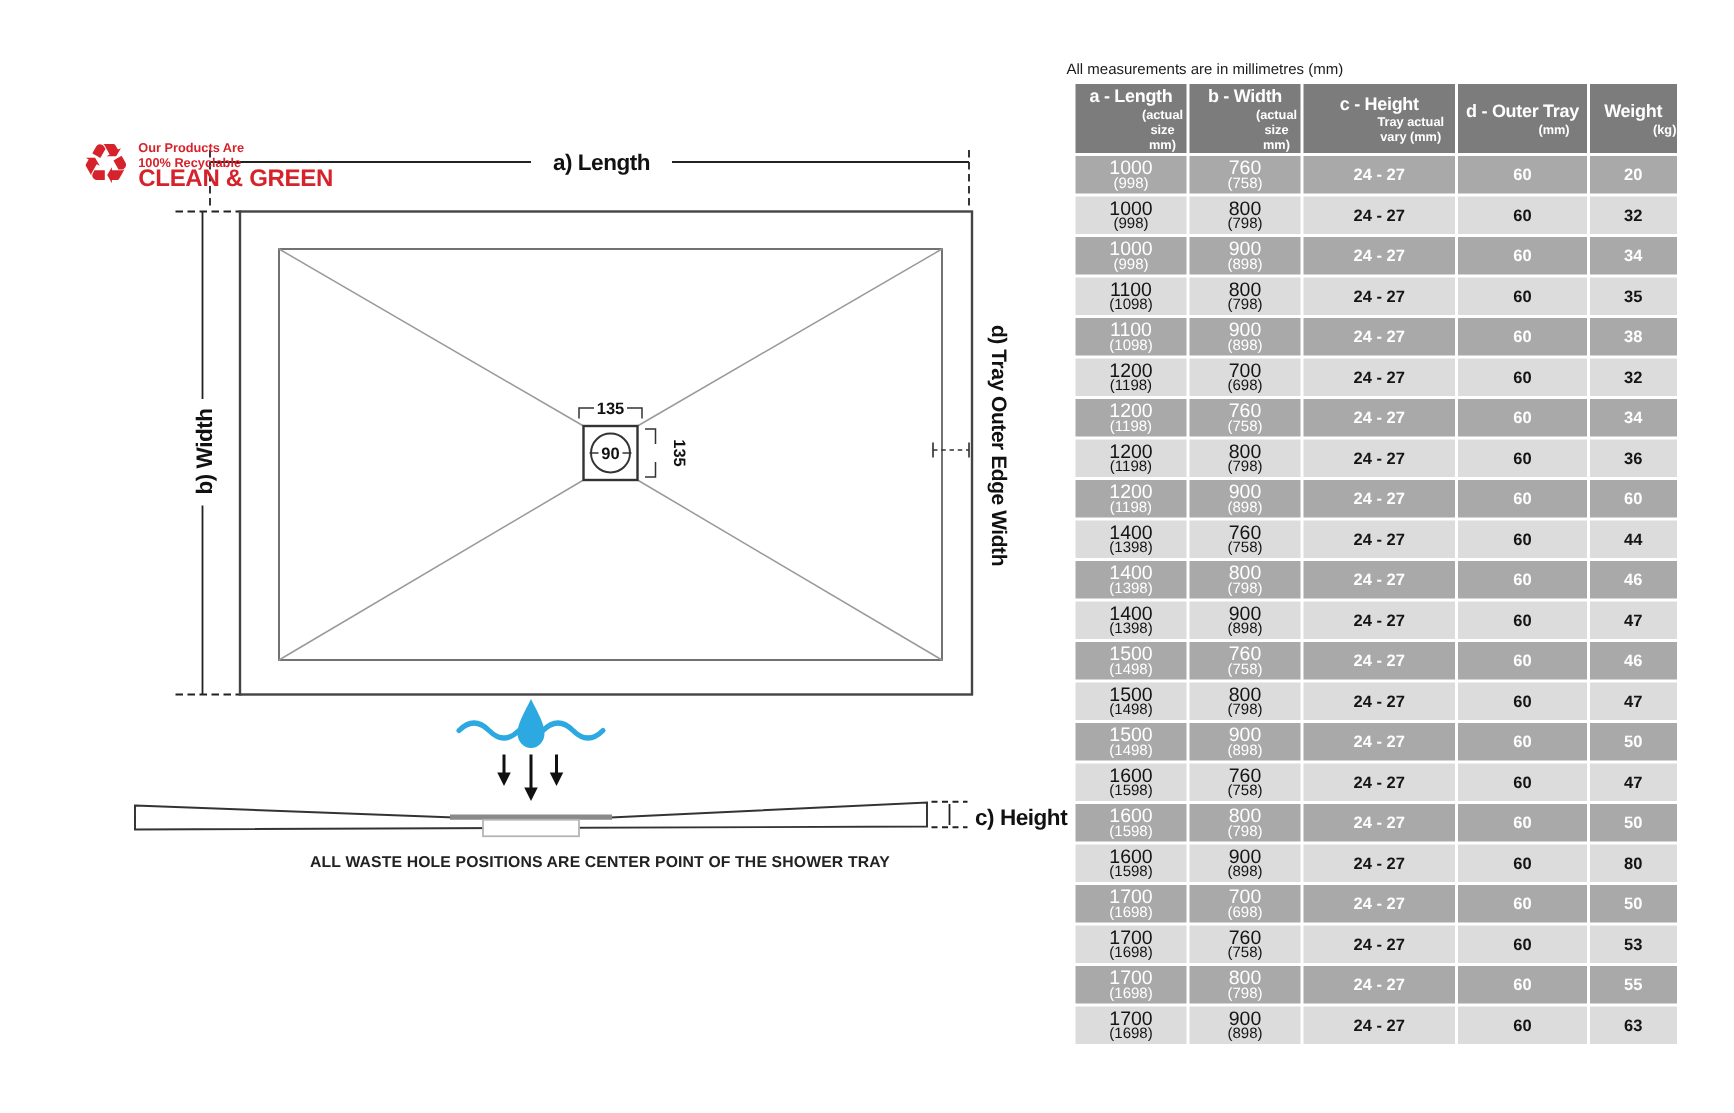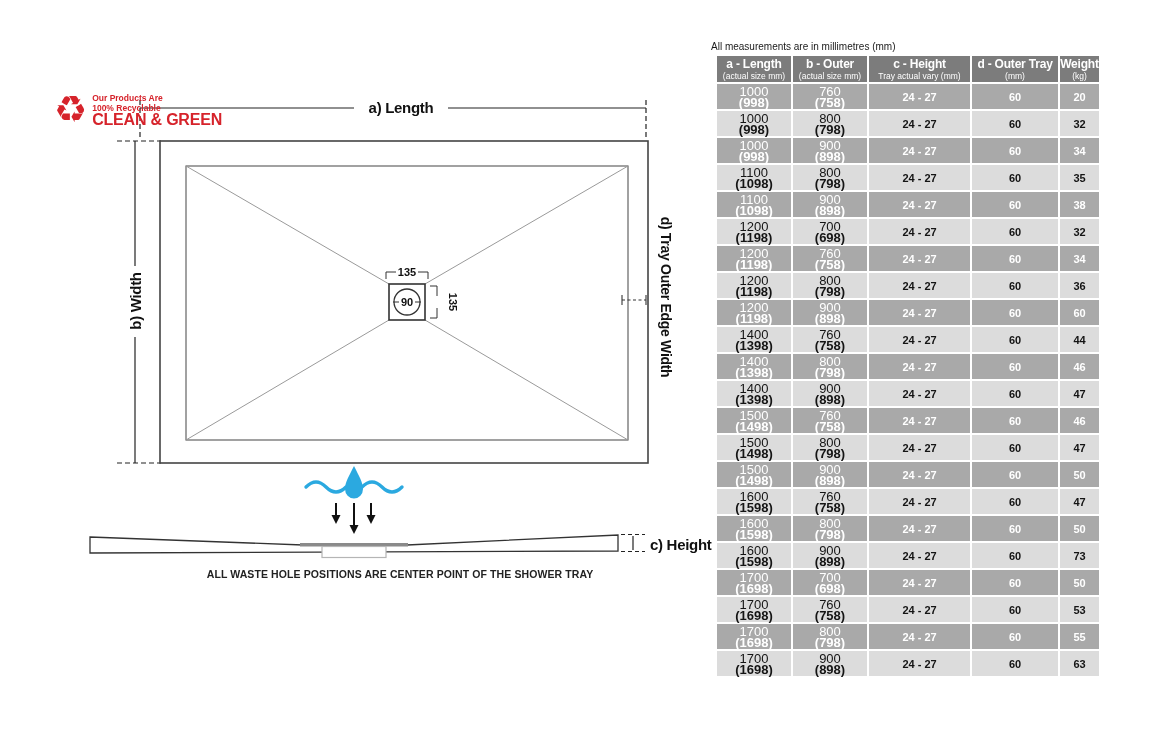--- a/index.html
+++ b/index.html
@@ -25,26 +25,26 @@
   .logo{position:absolute;left:54px;top:92px;display:flex;gap:5px;align-items:center;z-index:2;color:var(--accent-red);}
   .logo-icon{font-size:37px;line-height:36px;color:var(--accent-red);}
   .logo-line1,.logo-line2{font-size:8.5px;font-weight:bold;line-height:10px;}
   .logo-line3{font-size:16px;font-weight:bold;line-height:14px;letter-spacing:-0.2px;}
 
   
   .note{position:absolute;left:711px;top:41px;font-size:10px;color:#1a1a1a;}
   table.spec{position:absolute;left:715px;top:54px;border-collapse:separate;border-spacing:2px;table-layout:fixed;}
   table.spec th{background:var(--header-bg);color:#fff;height:23px;vertical-align:middle;padding:1px 0;}
   .h-title{font-size:12px;font-weight:bold;line-height:14px;letter-spacing:-0.2px;}
-  .h-sub{font-size:8.5px;font-weight:normal;line-height:10px;}
+  .h-sub{font-size:8.5px;font-weight:bold;line-height:10px;margin-left:42px;}
   table.spec td{height:25px;text-align:center;vertical-align:middle;padding:0;}
   tr.row-dark td{background:var(--row-dark);color:#fff;}
   tr.row-light td{background:var(--row-light);color:#141414;}
   .cv{font-size:13px;font-weight:normal;line-height:12px;}
-  .cs{font-size:13px;font-weight:bold;line-height:10px;}
+  .cs{font-size:10px;font-weight:normal;line-height:10px;}
   td.single{font-size:11px;font-weight:bold;}
 </style>
 </head>
 <body>
 
 <div class="page">
 
   <div class="logo">
     <span class="logo-icon">♻</span>
     <div class="logo-text">
@@ -149,21 +149,21 @@
         <col style="width:86px">
         <col style="width:39px">
     </colgroup>
     <thead>
       <tr>
         <th>
           <div class="h-title">a - Length</div>
           <div class="h-sub">(actual size mm)</div>
         </th>
         <th>
-          <div class="h-title">b - Outer</div>
+          <div class="h-title">b - Width</div>
           <div class="h-sub">(actual size mm)</div>
         </th>
         <th>
           <div class="h-title">c - Height</div>
           <div class="h-sub">Tray actual vary (mm)</div>
         </th>
         <th>
           <div class="h-title">d - Outer Tray</div>
           <div class="h-sub">(mm)</div>
         </th>
@@ -399,21 +399,21 @@
       <td>
         <div class="cv">1600</div>
         <div class="cs">(1598)</div>
       </td>
       <td>
         <div class="cv">900</div>
         <div class="cs">(898)</div>
       </td>
       <td class="single">24 - 27</td>
       <td class="single">60</td>
-      <td class="single">73</td>
+      <td class="single">80</td>
     </tr>
         <tr class="row-dark">
       <td>
         <div class="cv">1700</div>
         <div class="cs">(1698)</div>
       </td>
       <td>
         <div class="cv">700</div>
         <div class="cs">(698)</div>
       </td>

